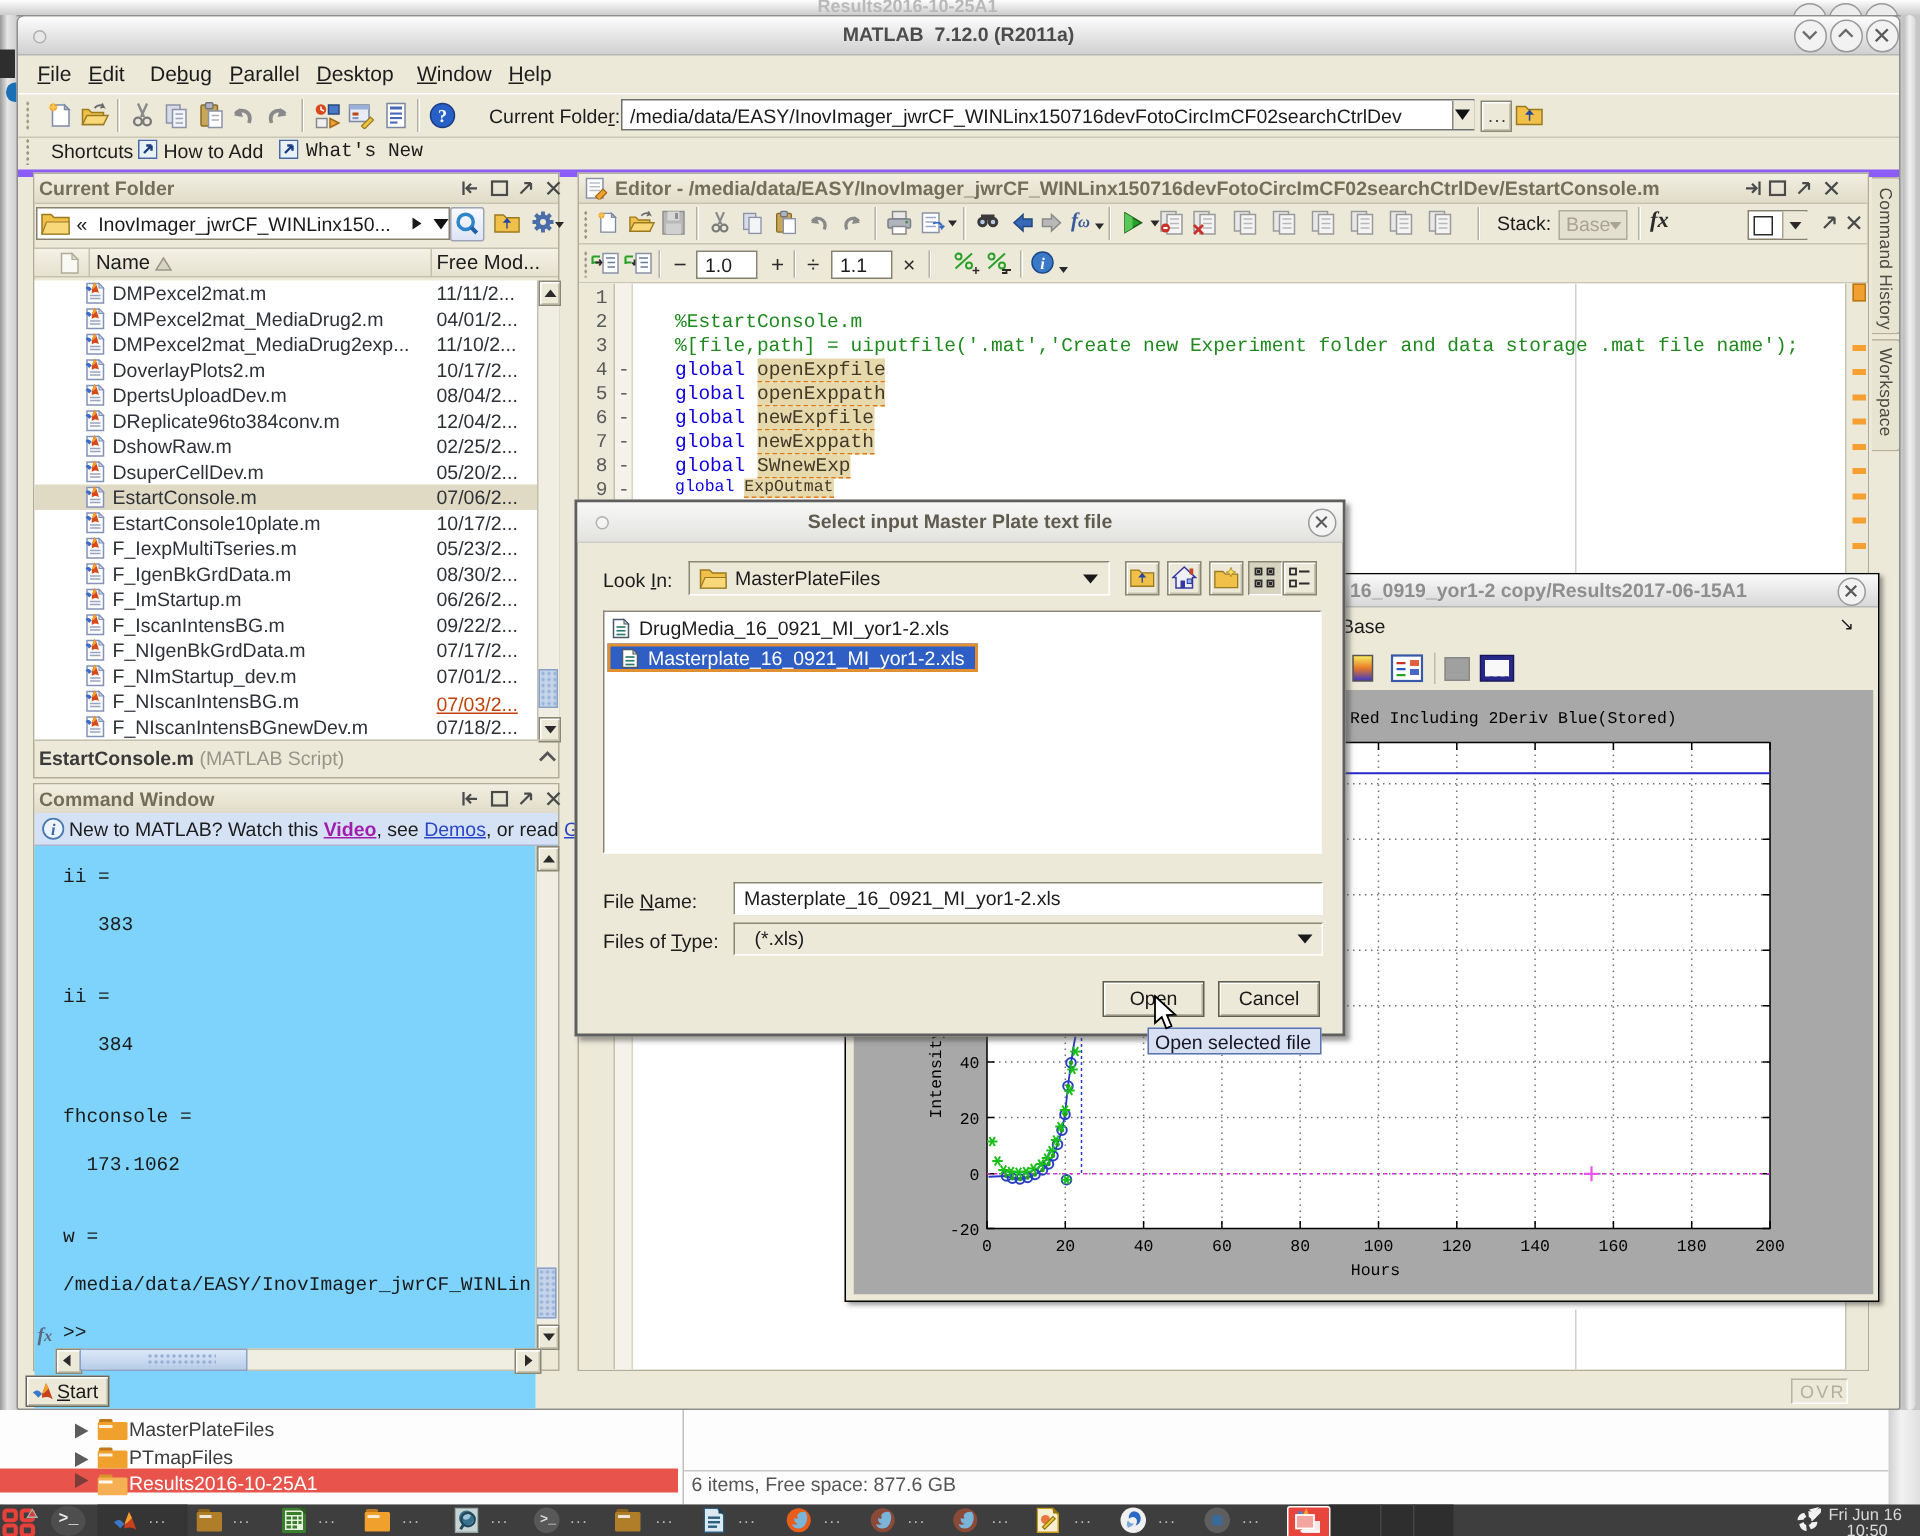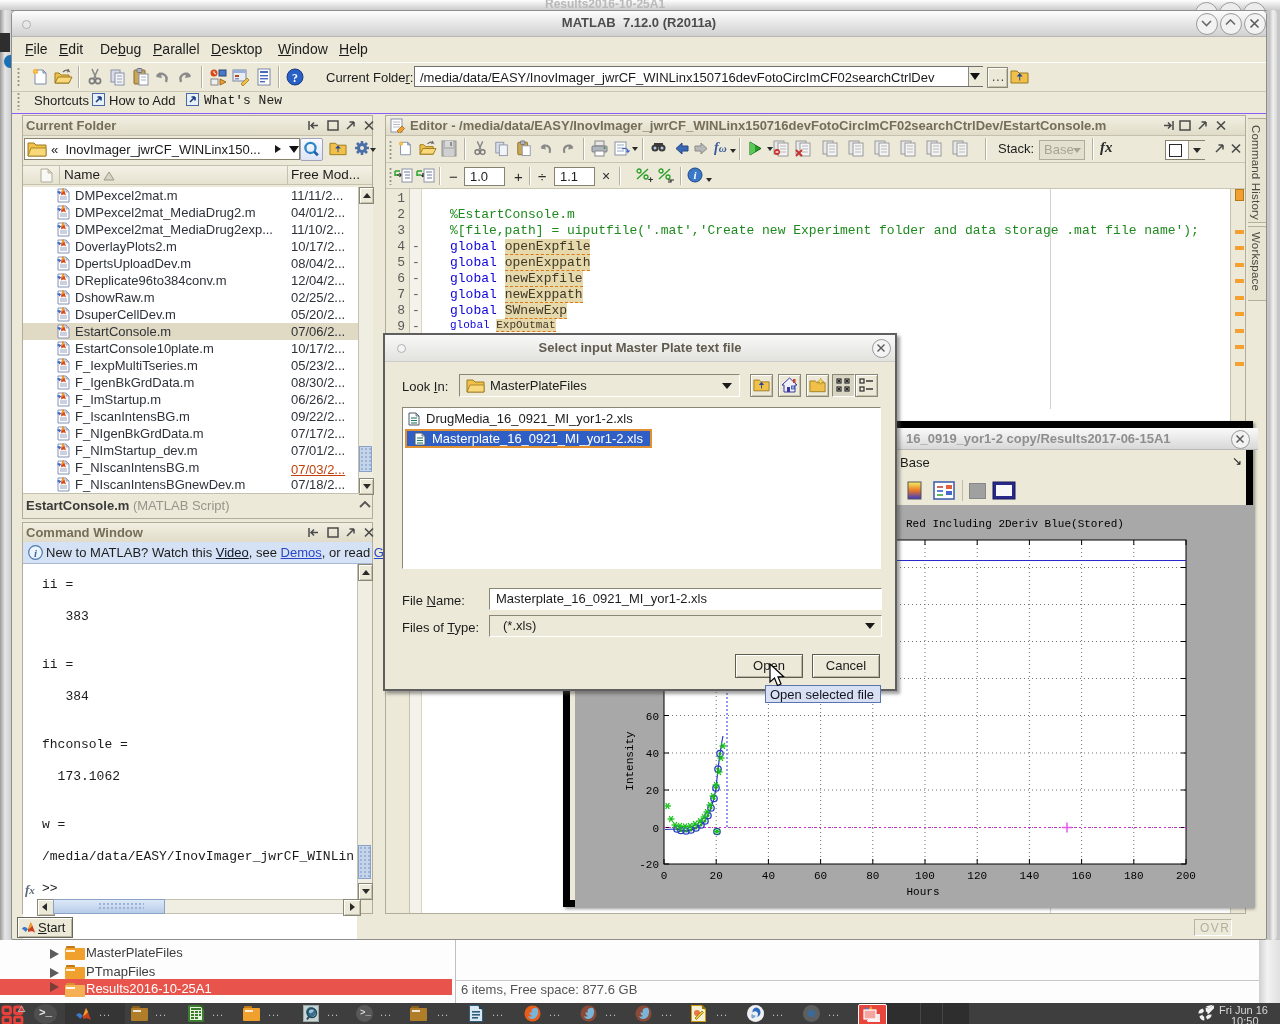--- a/index.html
+++ b/index.html
@@ -307,21 +307,21 @@
  </div>
 </div>
 <div class="ab b3d" style="left:975px;top:4px;width:19px;height:19px;">
         <div class="ab" style="left:4px;top:2px;font-size:12px;color:#333;letter-spacing:1px;">...</div>
       </div>
 <svg class="ab" style="left:998px;top:5px;" width="19" height="17" viewBox="0 0 19 17">
 <path d="M1 3 L7 3 L9 5 L18 5 L18 15 L1 15 Z" fill="#f0c048" stroke="#9a7a20"></path>
 <path d="M9 11 L9 7 L6.5 7 L9.5 3.5 L12.5 7 L10 7 L10 11 Z" fill="#2848a0" transform="translate(0.2,1.5)"></path>
 </svg>
 </div>
-<div class="ab" style="left:0;top:79px;width:1254px;height:23px;border-bottom:1px solid #8b5cf6;">
+<div class="ab" style="left:0;top:79px;width:1254px;height:23px;border-bottom:5px solid #8b5cf6;">
  <div class="ab" style="left:5px;top:2px;width:3px;height:18px;background-image:radial-gradient(circle,#9a9684 1px,transparent 1.2px);background-size:3px 4px;"></div>
  <div class="ab tx" style="left:22px;top:3px;">Shortcuts</div>
  <svg class="ab" style="left:80px;top:3px;" width="13" height="13">
         <rect x="0.5" y="0.5" width="12" height="12" fill="#e8f0f8" stroke="#4868a8"></rect>
         <path d="M4 9 L9 4 M9 4 L5.5 4 M9 4 L9 7.5" stroke="#1a3c80" stroke-width="1.6" fill="none"></path>
       </svg>
  <div class="ab tx" style="left:97px;top:3px;">How to Add</div>
  <svg class="ab" style="left:174px;top:3px;" width="13" height="13">
         <rect x="0.5" y="0.5" width="12" height="12" fill="#e8f0f8" stroke="#4868a8"></rect>
         <path d="M4 9 L9 4 M9 4 L5.5 4 M9 4 L9 7.5" stroke="#1a3c80" stroke-width="1.6" fill="none"></path>
@@ -696,23 +696,23 @@
         </svg>
  <svg class="ab" style="left:340px;top:4px;" width="12" height="11">
           <path d="M2 1.5 L10 9.5 M10 1.5 L2 9.5" stroke="#4a4a4a" stroke-width="1.6" fill="none"></path>
         </svg>
 </div>
 <div class="ab" style="left:0;top:19px;width:349px;height:22px;background:#d5e2f5;border-bottom:1px solid #a8b8d0;box-sizing:border-box;">
  <svg class="ab" style="left:5px;top:3px;" width="15" height="15">
           <circle cx="7.5" cy="7.5" r="6.8" fill="#eef4fc" stroke="#4a7ab0" stroke-width="1.2"></circle>
           <text x="7.5" y="11.5" text-anchor="middle" font-size="11" font-style="italic" font-weight="bold" font-family="Liberation Serif" fill="#3a6aa0">i</text>
         </svg>
- <div class="ab tx" style="left:23px;top:3px;">New to MATLAB? Watch this <span style="color:#0f172a;text-decoration:underline;">Video</span>, see <span style="color:#2846c8;text-decoration:underline;">Demos</span>, or read <span style="color:#2846c8;text-decoration:underline;">Ge</span></div>
-</div>
-<div class="ab" style="left:0;top:41px;width:334px;height:423px;background:#ffffff;overflow:hidden;">
+ <div class="ab tx" style="left:23px;top:3px;">New to MATLAB? Watch this <span style="color:#a21caf;text-decoration:underline;font-weight:bold;">Video</span>, see <span style="color:#2846c8;text-decoration:underline;">Demos</span>, or read <span style="color:#2846c8;text-decoration:underline;">Ge</span></div>
+</div>
+<div class="ab" style="left:0;top:41px;width:334px;height:423px;background:#7dd3fc;overflow:hidden;">
  <pre class="mono" style="position:absolute;left:19px;top:13px;margin:0;font-size:13px;line-height:16px;color:#1a1a1a;">ii =
 
    383
 
 
 ii =
 
    384
 
 
@@ -1062,21 +1062,21 @@
  <path d="M8 10 L11 2 L13 6 L16 14 C13 12 11 12 8 13 Z" fill="#c8401c"></path>
  <path d="M11 2 L13 6 L10 9 L8 10 Z" fill="#f0a030"></path>
  </svg>
  <div class="ab" style="left:20px;top:2px;font-size:13px;color:#1a1a1a;"><u class="mn">S</u>tart</div>
 </div>
 <div class="ab" style="left:1182px;top:908px;width:38px;height:17px;background:#ece9d8;border:1px solid;border-color:#b8b4a4 #fff #fff #b8b4a4;box-sizing:border-box;">
  <div class="ab" style="left:5px;top:1px;font-size:12px;color:#b2aea2;letter-spacing:1.5px;">OVR</div>
 </div>
   </div>
 
-<div class="ab" style="left:563px;top:382px;width:690px;height:486px;background:#ece9d8;border:7px solid #000000;box-sizing:border-box;box-shadow:2px 2px 3px rgba(60,60,60,0.5);margin-top:39px;">
+<div class="ab" style="left:563px;top:382px;width:690px;height:486px;background:#ece9d8;border:1px solid #000000;box-sizing:border-box;box-shadow:2px 2px 3px rgba(60,60,60,0.5);">
 <div class="ab" style="left:0;top:0;width:688px;height:21px;background:linear-gradient(#fafafa,#d8d8d8);border-bottom:1px solid #b8b8b8;">
  <div class="ab" style="left:336px;top:3px;font-size:13px;font-weight:bold;color:#8e8e8e;white-space:nowrap;">16_0919_yor1-2 copy/Results2017-06-15A1</div>
  <div class="ab" style="left:661px;top:2px;width:17px;height:17px;border-radius:50%;border:1px solid #9a9a9a;background:#f2f2f2;"></div>
  <svg class="ab" style="left:665px;top:6px;" width="10" height="10">
         <path d="M1.5 1.5 L8.5 8.5 M8.5 1.5 L1.5 8.5" stroke="#5a5a5a" stroke-width="1.5" fill="none"></path>
       </svg>
 </div>
 <div class="ab" style="left:0;top:21px;width:688px;height:28px;">
  <div class="ab" style="left:330px;top:6px;font-size:13px;color:#1a1a1a;">Base</div>
  <div class="ab" style="left:662px;top:5px;font-size:12px;color:#1a1a1a;">↘</div>

